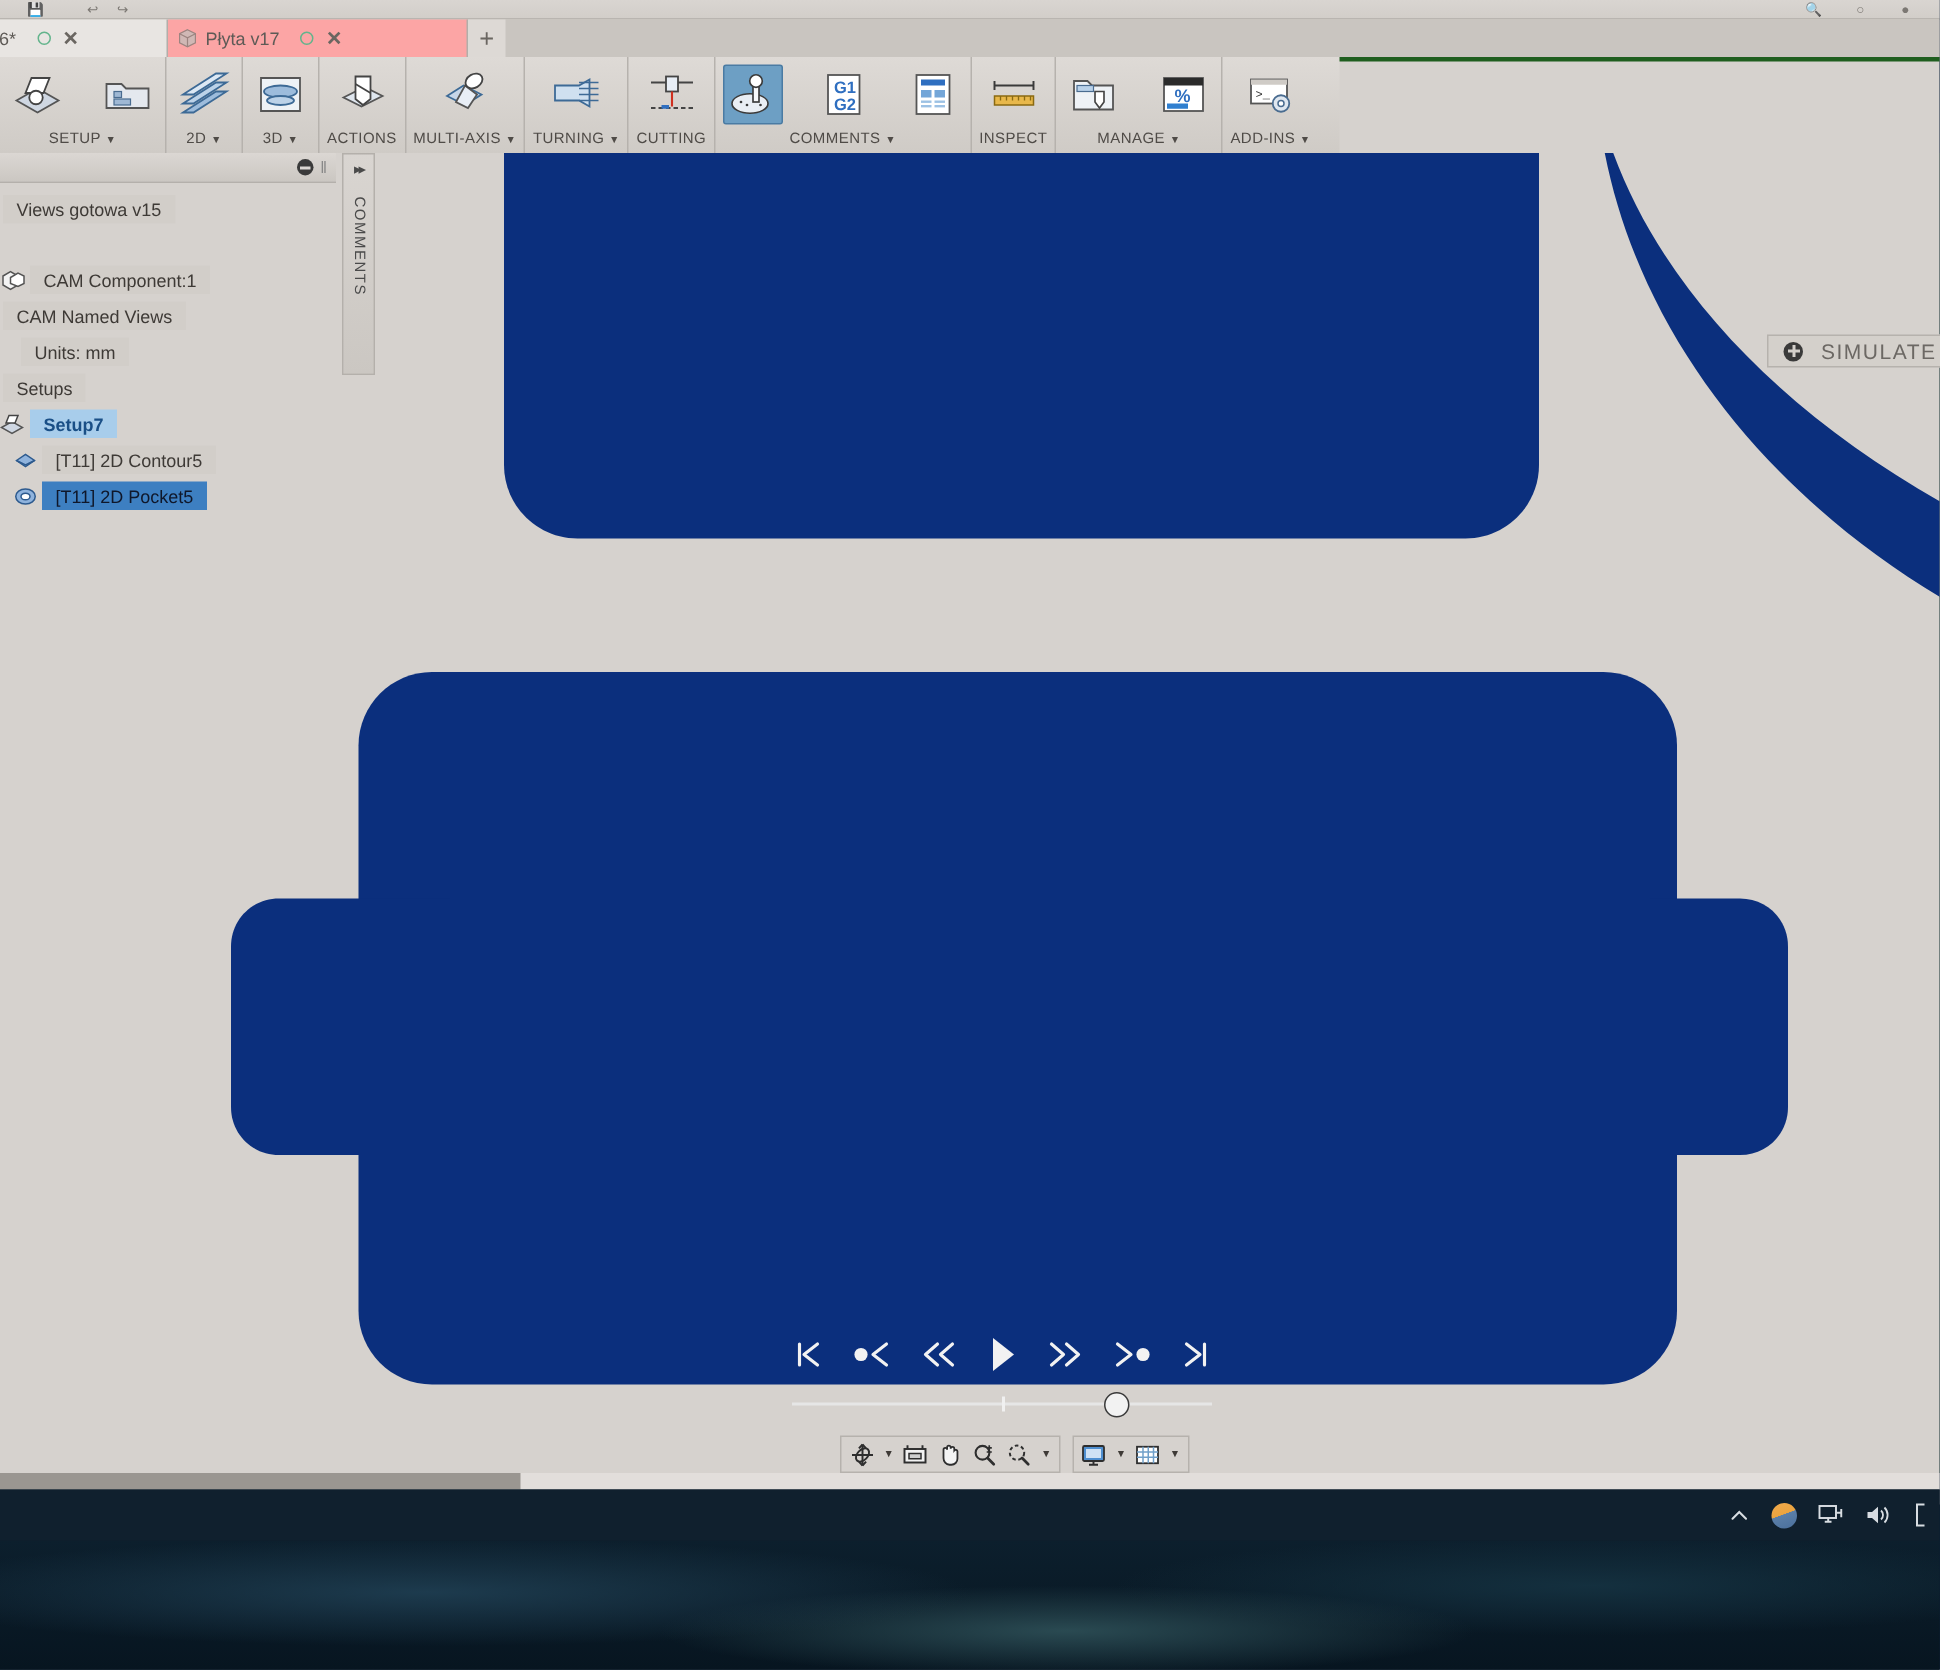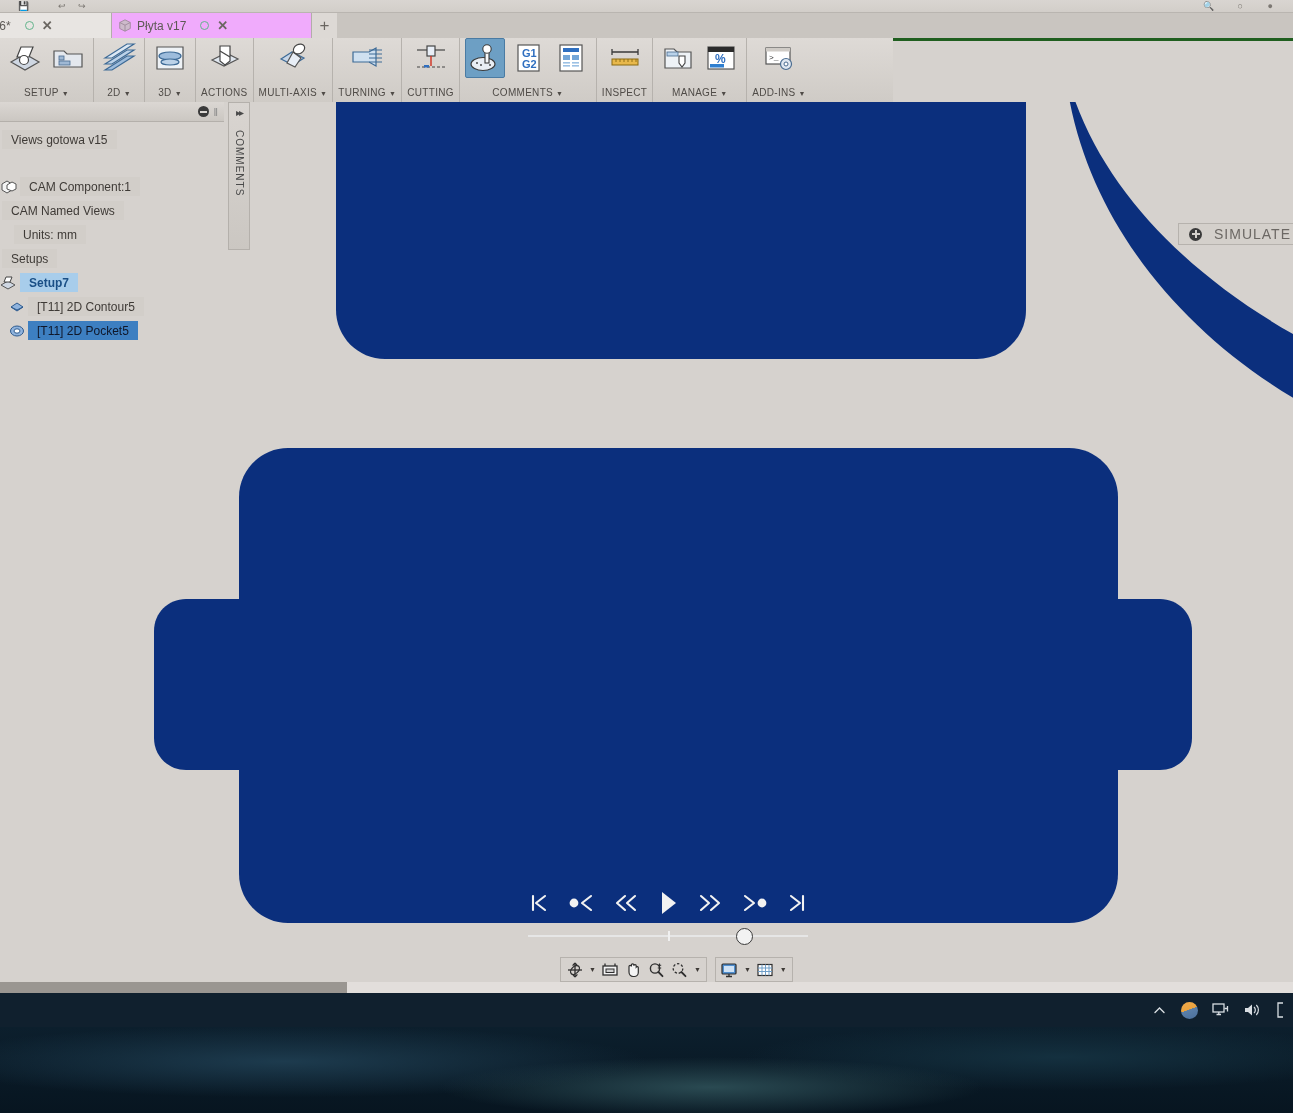--- a/index.html
+++ b/index.html
@@ -17,21 +17,21 @@
     position:absolute; left:0; top:0; width:1293px; height:13px;
     background: linear-gradient(#d9d5d1,#d2cec9);
     border-bottom:1px solid #b9b5b0;
   }
   #titlestrip .ts-ic { position:absolute; top:0px; color:#7c7873; font-size:9px; line-height:13px; }
 
   
   #tabbar { position:absolute; left:0; top:13px; width:1293px; height:25px; background:#c9c5c0; }
   .tab {
     position:absolute; top:0; height:25px; display:flex; align-items:center;
-    background:#f0abfc; border-right:1px solid #b2aea9; padding:0 6px;
+    background:#fca5a5; border-right:1px solid #b2aea9; padding:0 6px;
   }
   .tab.active { background:#e8e5e2; }
   .tab .tcube { width:14px; height:13px; margin-right:5px; opacity:.75; }
   .tab .tlabel { font-size:12px; color:#5e5a56; white-space:nowrap; }
   .tab .tdot {
     width:9px; height:9px; border:1.5px solid #63b48c; border-radius:50%;
     margin-left:14px; background:transparent;
   }
   .tab .tx { font-size:13px; color:#6a6661; margin-left:8px; font-weight:bold; }
   #newtab {
@@ -42,21 +42,21 @@
   #tabline { position:absolute; left:0; top:38px; width:1293px; height:3px; background:#1f5e1f; }
 
   
   #ribbon {
     position:absolute; left:0; top:38px; width:893px; height:64px;
     background:linear-gradient(#dedad6,#cfcbc6);
     display:flex; align-items:stretch;
   }
   .rgroup { display:flex; flex-direction:column; border-right:1px solid #b6b2ad; padding:0 5px; }
   .rgroup:last-child { border-right:none; }
-  .ricons { flex:1; display:flex; justify-content:center; gap:3px; }
+  .ricons { flex:1; display:flex; align-items:center; justify-content:center; gap:20px; }
   .rlabel { height:15px; font-size:10px; color:#4f4b47; text-align:center;
             letter-spacing:.3px; padding-bottom:2px; white-space:nowrap; }
   .rbtn { width:40px; height:40px; display:flex; align-items:center; justify-content:center;
           border:1px solid transparent; border-radius:2px; }
   .rbtn.on { background:#6d9fc4; border-color:#4a7ba3; }
   .caret { font-size:7px; color:#4f4b47; }
 
   
   #treehdr {
     position:absolute; left:0; top:102px; width:224px; height:20px;

